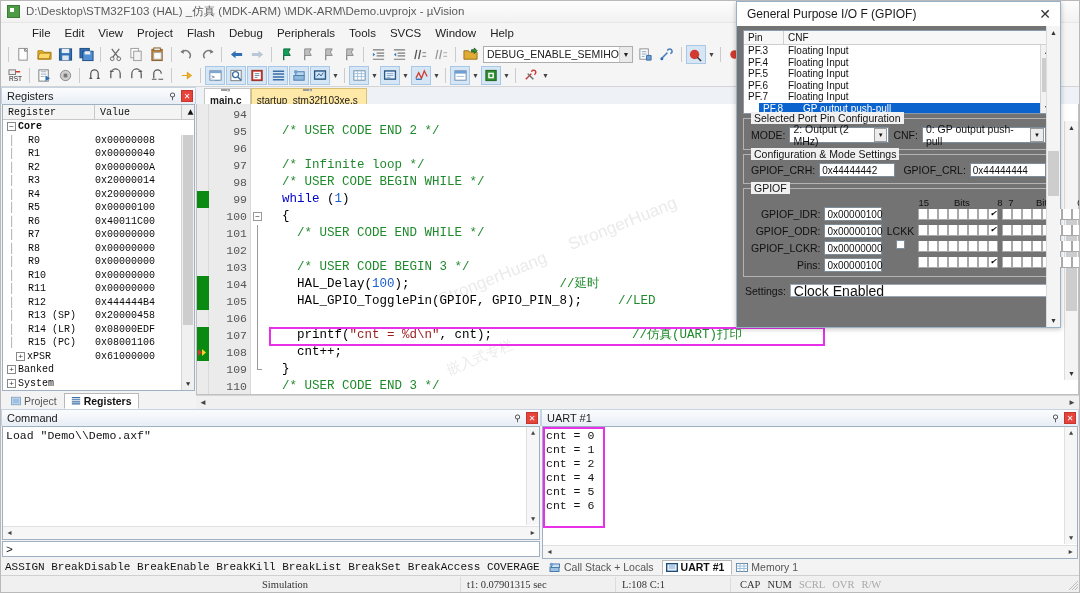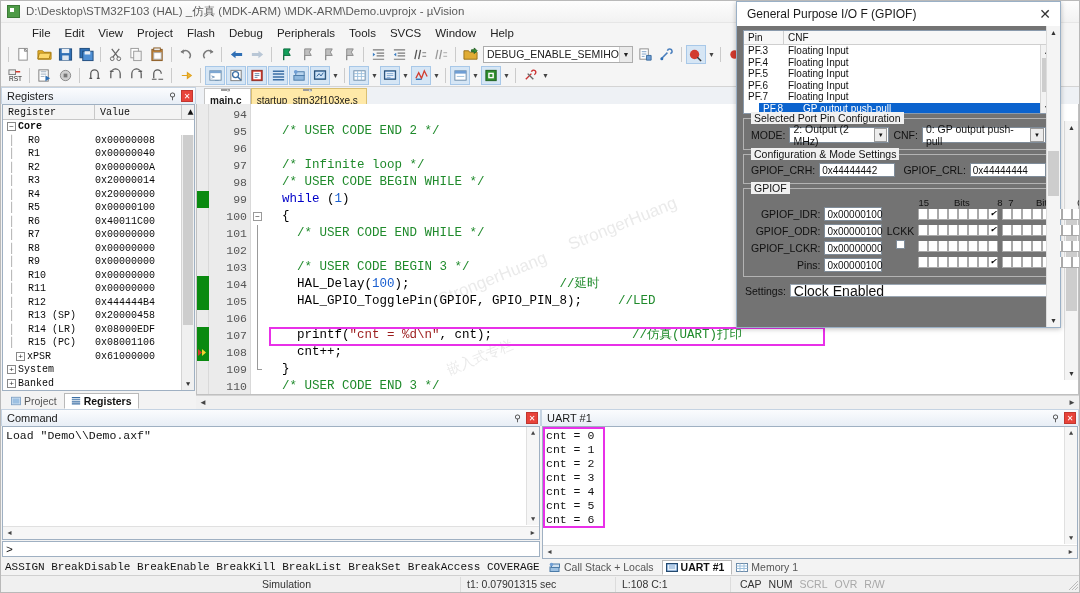--- a/index.html
+++ b/index.html
@@ -219,21 +219,21 @@
     display:flex; align-items:center; padding-left:4px; background:#f3f3f3; white-space:nowrap;
   }
   .bot-tabs { height:16px; display:flex; align-items:center; background:#f3f3f3; padding-left:4px; gap:0;}
   .btab { height:15px; display:flex; align-items:center; gap:3px; padding:0 7px 0 3px;
           font-size:10.5px; color:#555; border:1px solid transparent;}
   .btab.active { background:#fff; border:1px solid #b9b9b9; border-bottom-color:#fff; color:#111; font-weight:bold;}
 
   
   .statusbar {
     height:17px; background:#f0f0f0; border-top:1px solid #d0d0d0;
-    display:flex; align-items:center; font-size:10.5px; color:#333;
+    display:flex; align-items:center; font-size:10.5px; color:#333;font-family:Liberation Serif, serif;
   }
   .sb-cell { padding:0 6px; height:15px; display:flex; align-items:center; border-right:1px solid #dcdcdc;}
   .sb-dim { color:#a8a8a8; }
 
   
   .dialog {
     position:absolute; left:735px; top:0; width:325px; height:327px;
     background:#737373; border:1px solid #9ab0c6; box-shadow:0 1px 5px rgba(0,0,0,.25);
     display:flex; flex-direction:column;
   }
@@ -732,25 +732,25 @@
               </div>
             <div class="rrow">
                 <span class="rn"><span class="tw">│</span>&nbsp;&nbsp;<span>R15 (PC)</span></span>
                 <span class="rv">0x08001106</span>
               </div>
             <div class="rrow">
                 <span class="rn"><span class="tw">&nbsp;</span><span class="expander">+</span><span>xPSR</span></span>
                 <span class="rv">0x61000000</span>
               </div>
             <div class="rrow">
+                <span class="rn"><span class="expander">+</span><span>Banked</span></span>
+                <span class="rv"></span>
+              </div>
+            <div class="rrow">
                 <span class="rn"><span class="expander">+</span><span>System</span></span>
-                <span class="rv"></span>
-              </div>
-            <div class="rrow">
-                <span class="rn"><span class="expander">+</span><span>Banked</span></span>
                 <span class="rv"></span>
               </div>
 
             <div class="reg-vscroll">
               <div class="thumb"></div>
               <div class="dn">▼</div>
             </div>
           </div>
         </div>
         <div class="pane-tabs">
@@ -930,21 +930,20 @@
           <span>UART #1</span>
           <span class="sp">
             <span class="pin-btn">⚲</span>
             <span class="close-btn">✕</span>
           </span>
         </div>
         <div class="txtbox">
           <div class="ln">cnt = 0</div>
           <div class="ln">cnt = 1</div>
           <div class="ln">cnt = 2</div>
-          <div class="ln">cnt = 3</div>
           <div class="ln">cnt = 4</div>
           <div class="ln">cnt = 5</div>
           <div class="ln">cnt = 6</div>
           <div class="hl-box" style="left:0px; top:0px; width:62px; height:101px;"></div>
           <div class="box-vscroll">
             <div class="up">▲</div>
             <div class="dn">▼</div>
           </div>
           <div class="box-hscroll">
             <span class="lf">◄</span>

